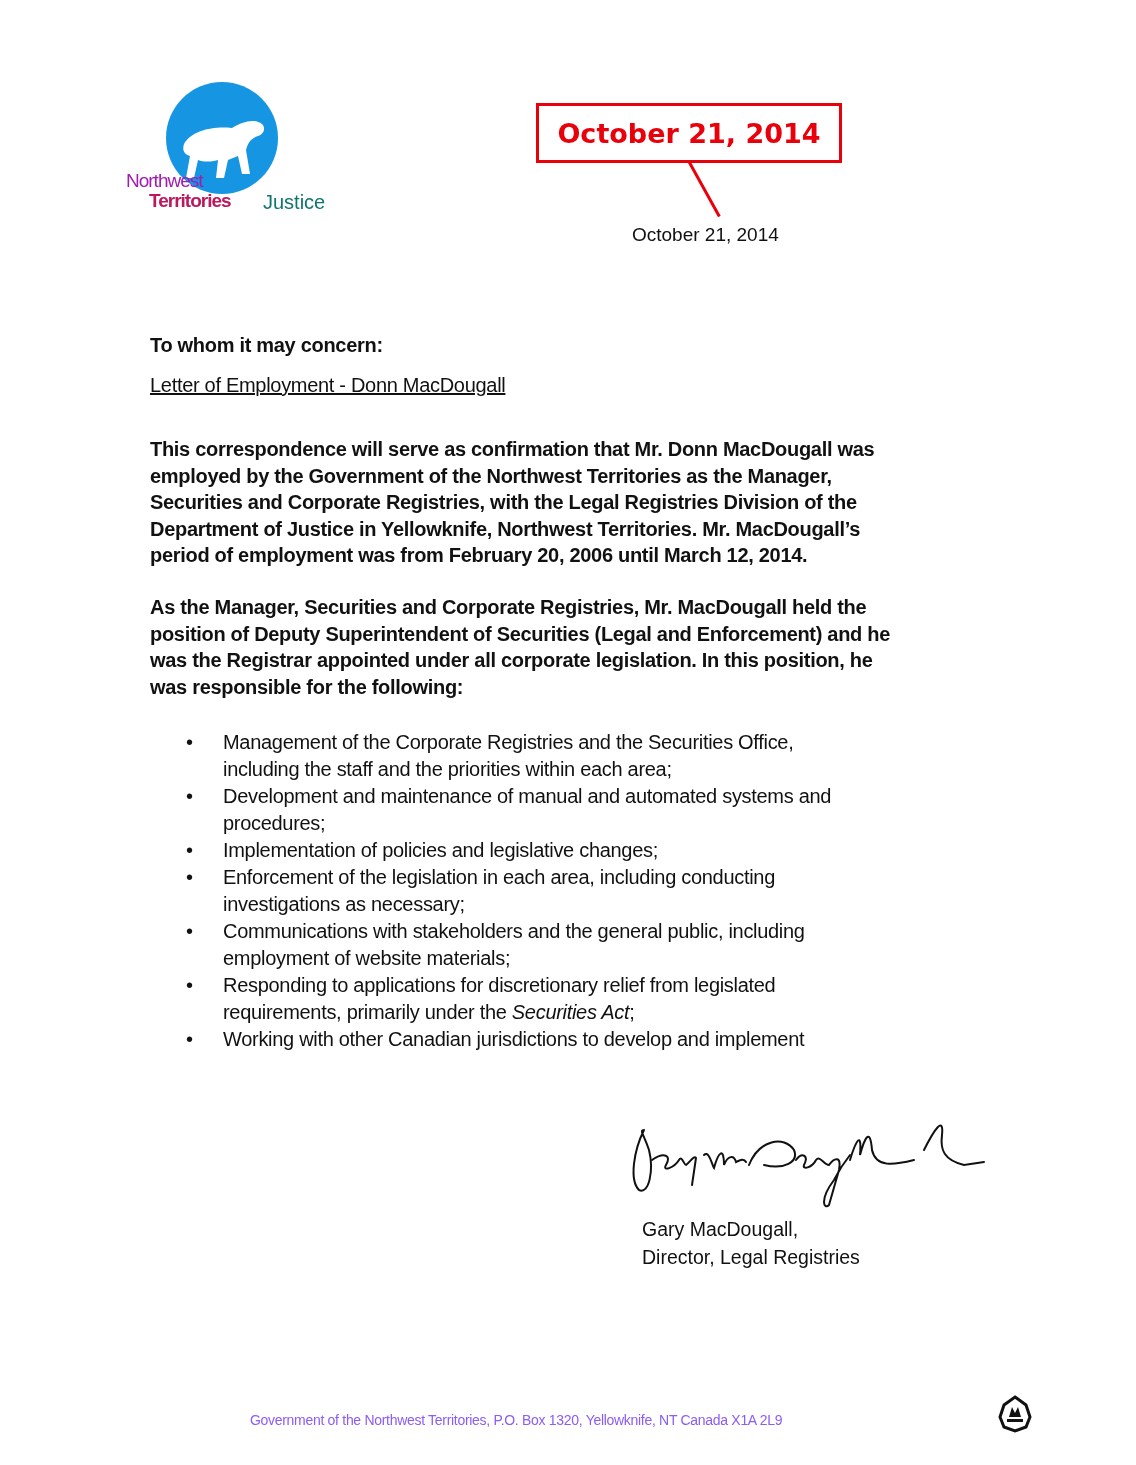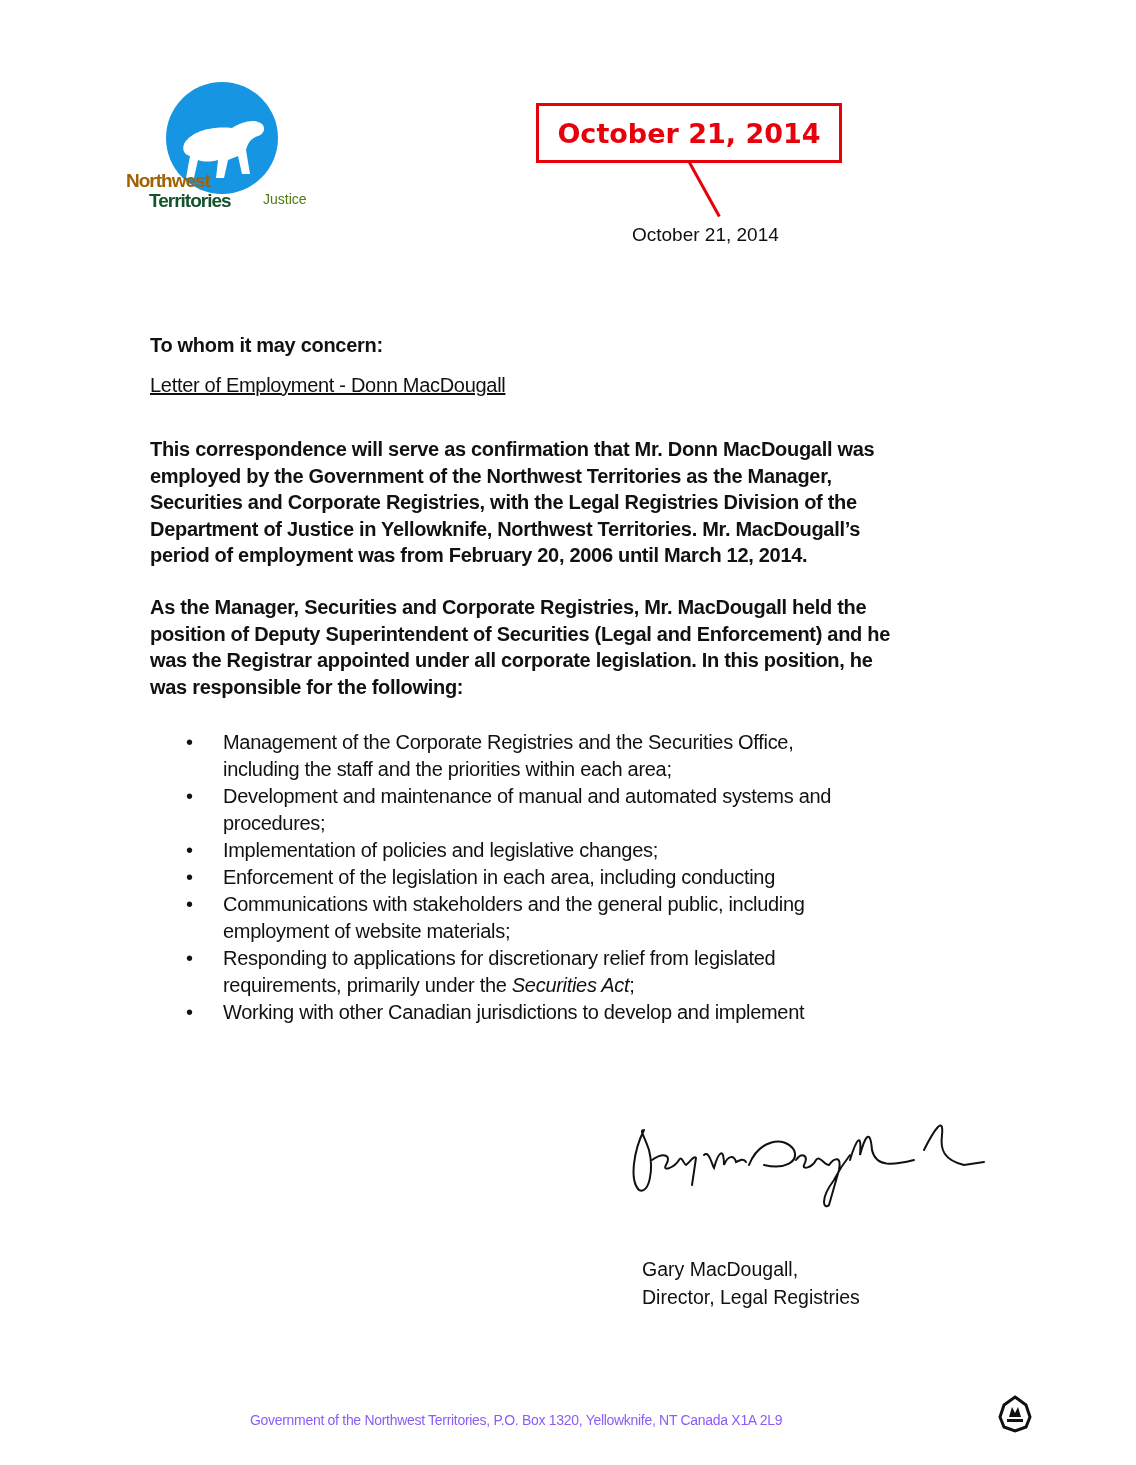--- a/index.html
+++ b/index.html
@@ -4,25 +4,25 @@
 <style>
   html, body { margin:0; padding:0; background:#ffffff; }
   body { width:1136px; height:1465px; position:relative; overflow:hidden;
          font-family:"Liberation Sans", sans-serif; color:#111; }
   .abs { position:absolute; }
 
   
   .logo { left:124px; top:82px; width:240px; height:140px; }
   .logo-circle { position:absolute; left:42px; top:0; width:112px; height:112px;
                  border-radius:50%; background:#1696e2; }
-  .logo-text1 { position:absolute; left:2px; top:88px; font-size:19px; font-weight:bold;
-                letter-spacing:-1px; color:#a16207; }
+  .logo-text1 { position:absolute; left:2px; top:88px; font-size:19px; font-weight:normal;
+                letter-spacing:-1px; color:#a21caf; }
   .logo-text2 { position:absolute; left:25px; top:108px; font-size:19px; font-weight:bold;
-                letter-spacing:-1px; color:#14532d; }
-  .logo-text3 { position:absolute; left:139px; top:109px; font-size:14px; color:#4d7c0f; }
+                letter-spacing:-1px; color:#be185d; }
+  .logo-text3 { position:absolute; left:139px; top:109px; font-size:20px; color:#0f766e; }
 
   
   .callout { left:536px; top:103px; width:306px; height:60px; border:3px solid #e8000b;
              box-sizing:border-box; display:flex; align-items:center; justify-content:center;
              font-family:"DejaVu Sans", sans-serif; font-weight:bold; font-size:27px; color:#e8000b; background:#fff; }
   .leader { left:688px; top:163px; width:3px; height:62px; background:#e8000b;
             transform-origin:top left; transform:rotate(-29deg); }
 
   .date { left:632px; top:224px; font-size:19px; }
 
@@ -31,21 +31,21 @@
   .subject { left:150px; top:372px; font-weight:normal; text-decoration:underline; }
   .para1 { left:150px; top:436px; width:850px; }
   .para2 { left:150px; top:594px; width:850px; }
   .line { display:block; white-space:nowrap; }
 
   .list { left:186px; top:729px; width:800px; margin:0; padding:0; list-style:none; }
   .list li { position:relative; padding-left:37px; font-size:20px; line-height:27px; letter-spacing:-0.3px; }
   .list li .bullet { position:absolute; left:0; top:0; font-size:20px; }
 
   .sig-svg { left:624px; top:1110px; }
-  .signer { left:642px; top:1215px; font-size:19.5px; line-height:28px;margin-top:40px; }
+  .signer { left:642px; top:1215px; font-size:19.5px; line-height:28px; }
 
   .footer { left:250px; top:1412px; font-size:14px; letter-spacing:-0.3px; color:#8b5cf6; }
   .footer-icon { left:996px; top:1395px; width:38px; height:38px; }
 </style>
 </head>
 <body>
 
 <div class="abs logo">
   <div class="logo-circle">
     <svg width="112" height="112" viewBox="0 0 112 112" style="position:absolute;left:0;top:0">
@@ -92,20 +92,21 @@
     <span class="line">Development and maintenance of manual and automated systems and</span>
     <span class="line">procedures;</span>
   </li>
   <li>
     <span class="bullet">•</span>
     <span class="line">Implementation of policies and legislative changes;</span>
   </li>
   <li>
     <span class="bullet">•</span>
     <span class="line">Enforcement of the legislation in each area, including conducting</span>
+    <span class="line">investigations as necessary;</span>
   </li>
   <li>
     <span class="bullet">•</span>
     <span class="line">Communications with stakeholders and the general public, including</span>
     <span class="line">employment of website materials;</span>
   </li>
   <li>
     <span class="bullet">•</span>
     <span class="line">Responding to applications for discretionary relief from legislated</span>
     <span class="line"><span>requirements, primarily under the </span><em>Securities Act</em><span>;</span></span>

